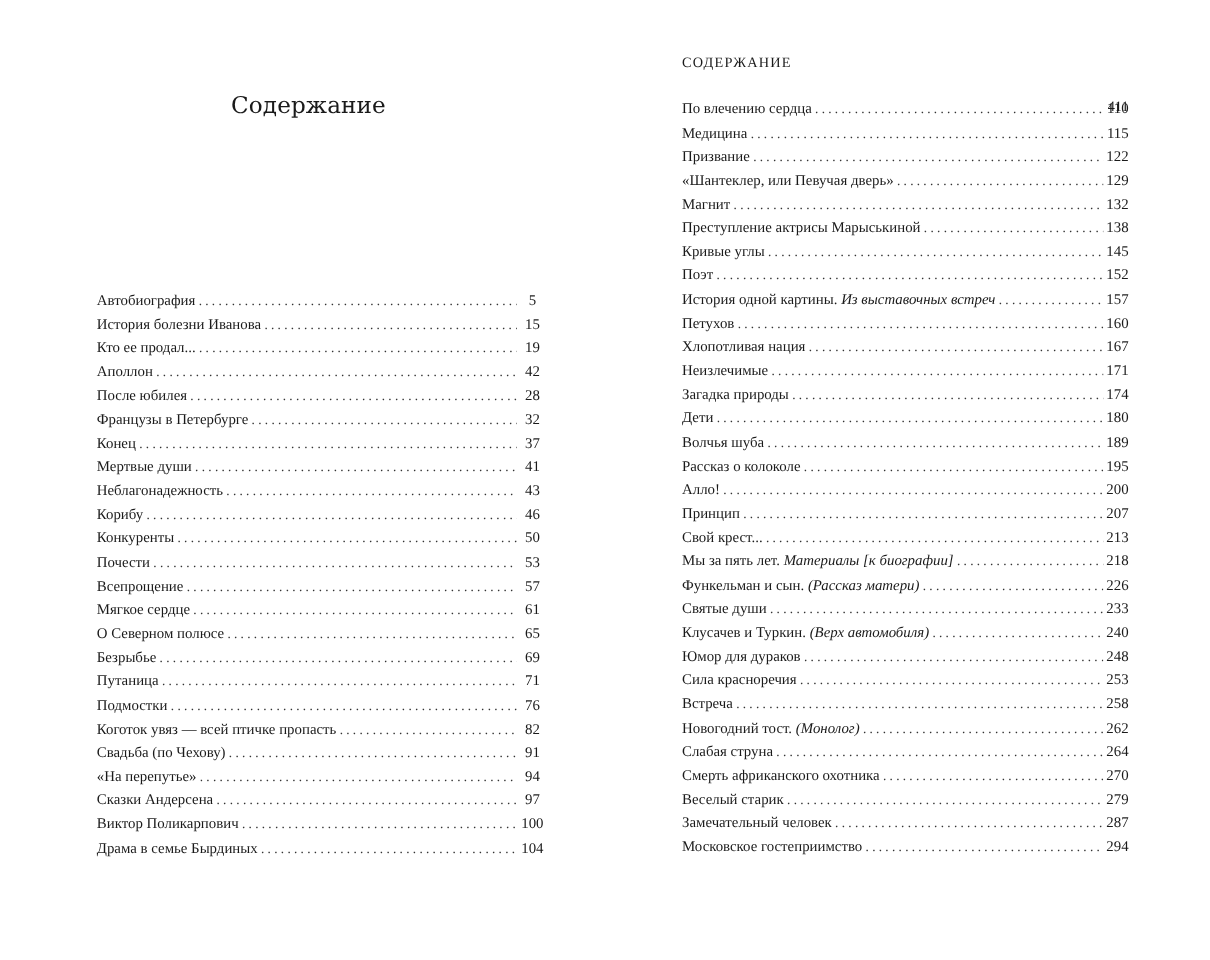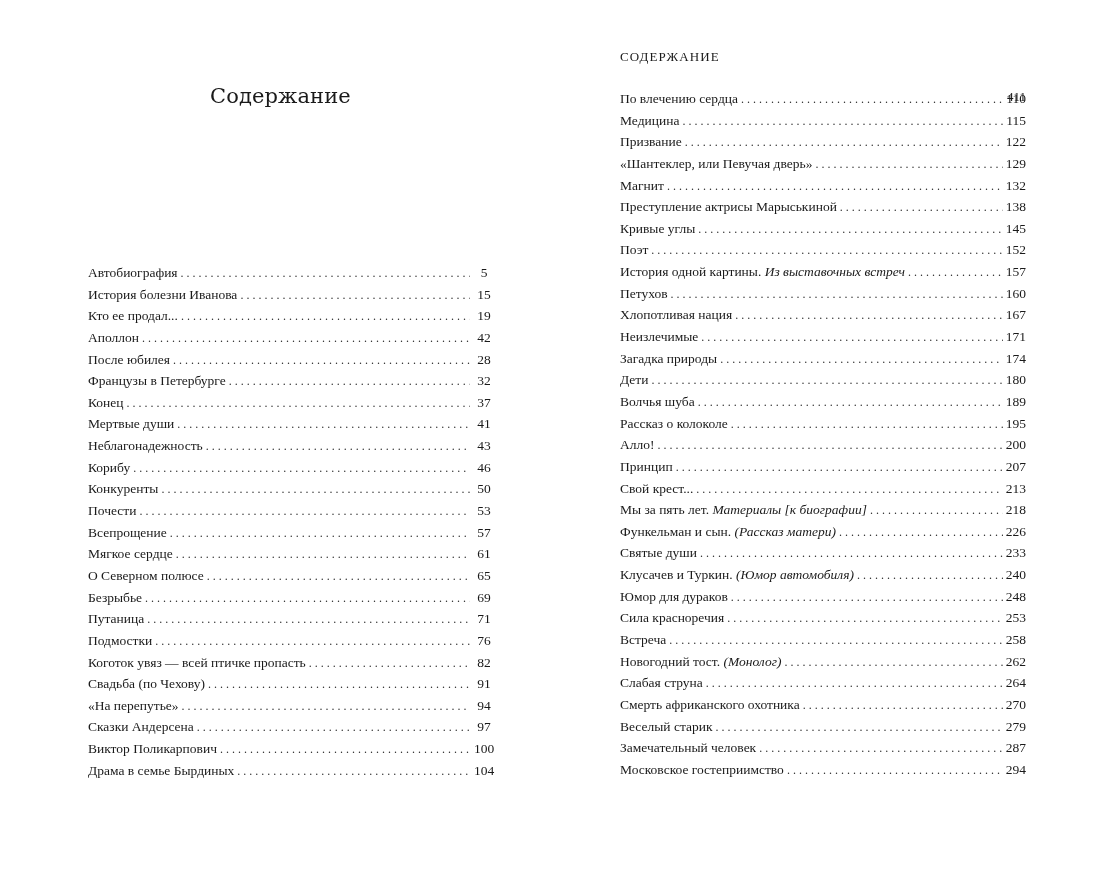--- a/index.html
+++ b/index.html
@@ -283,21 +283,21 @@
         <span class="title"><span>Функельман и сын.</span> <em>(Рассказ матери)</em></span>
         <span class="leader"></span>
         <span class="pg">226</span>
       </li>
       <li>
         <span class="title"><span>Святые души</span></span>
         <span class="leader"></span>
         <span class="pg">233</span>
       </li>
       <li>
-        <span class="title"><span>Клусачев и Туркин.</span> <em>(Юмор автомобиля)</em></span>
+        <span class="title"><span>Клусачев и Туркин.</span> <em>(Верх автомобиля)</em></span>
         <span class="leader"></span>
         <span class="pg">240</span>
       </li>
       <li>
         <span class="title"><span>Юмор для дураков</span></span>
         <span class="leader"></span>
         <span class="pg">248</span>
       </li>
       <li>
         <span class="title"><span>Сила красноречия</span></span>

